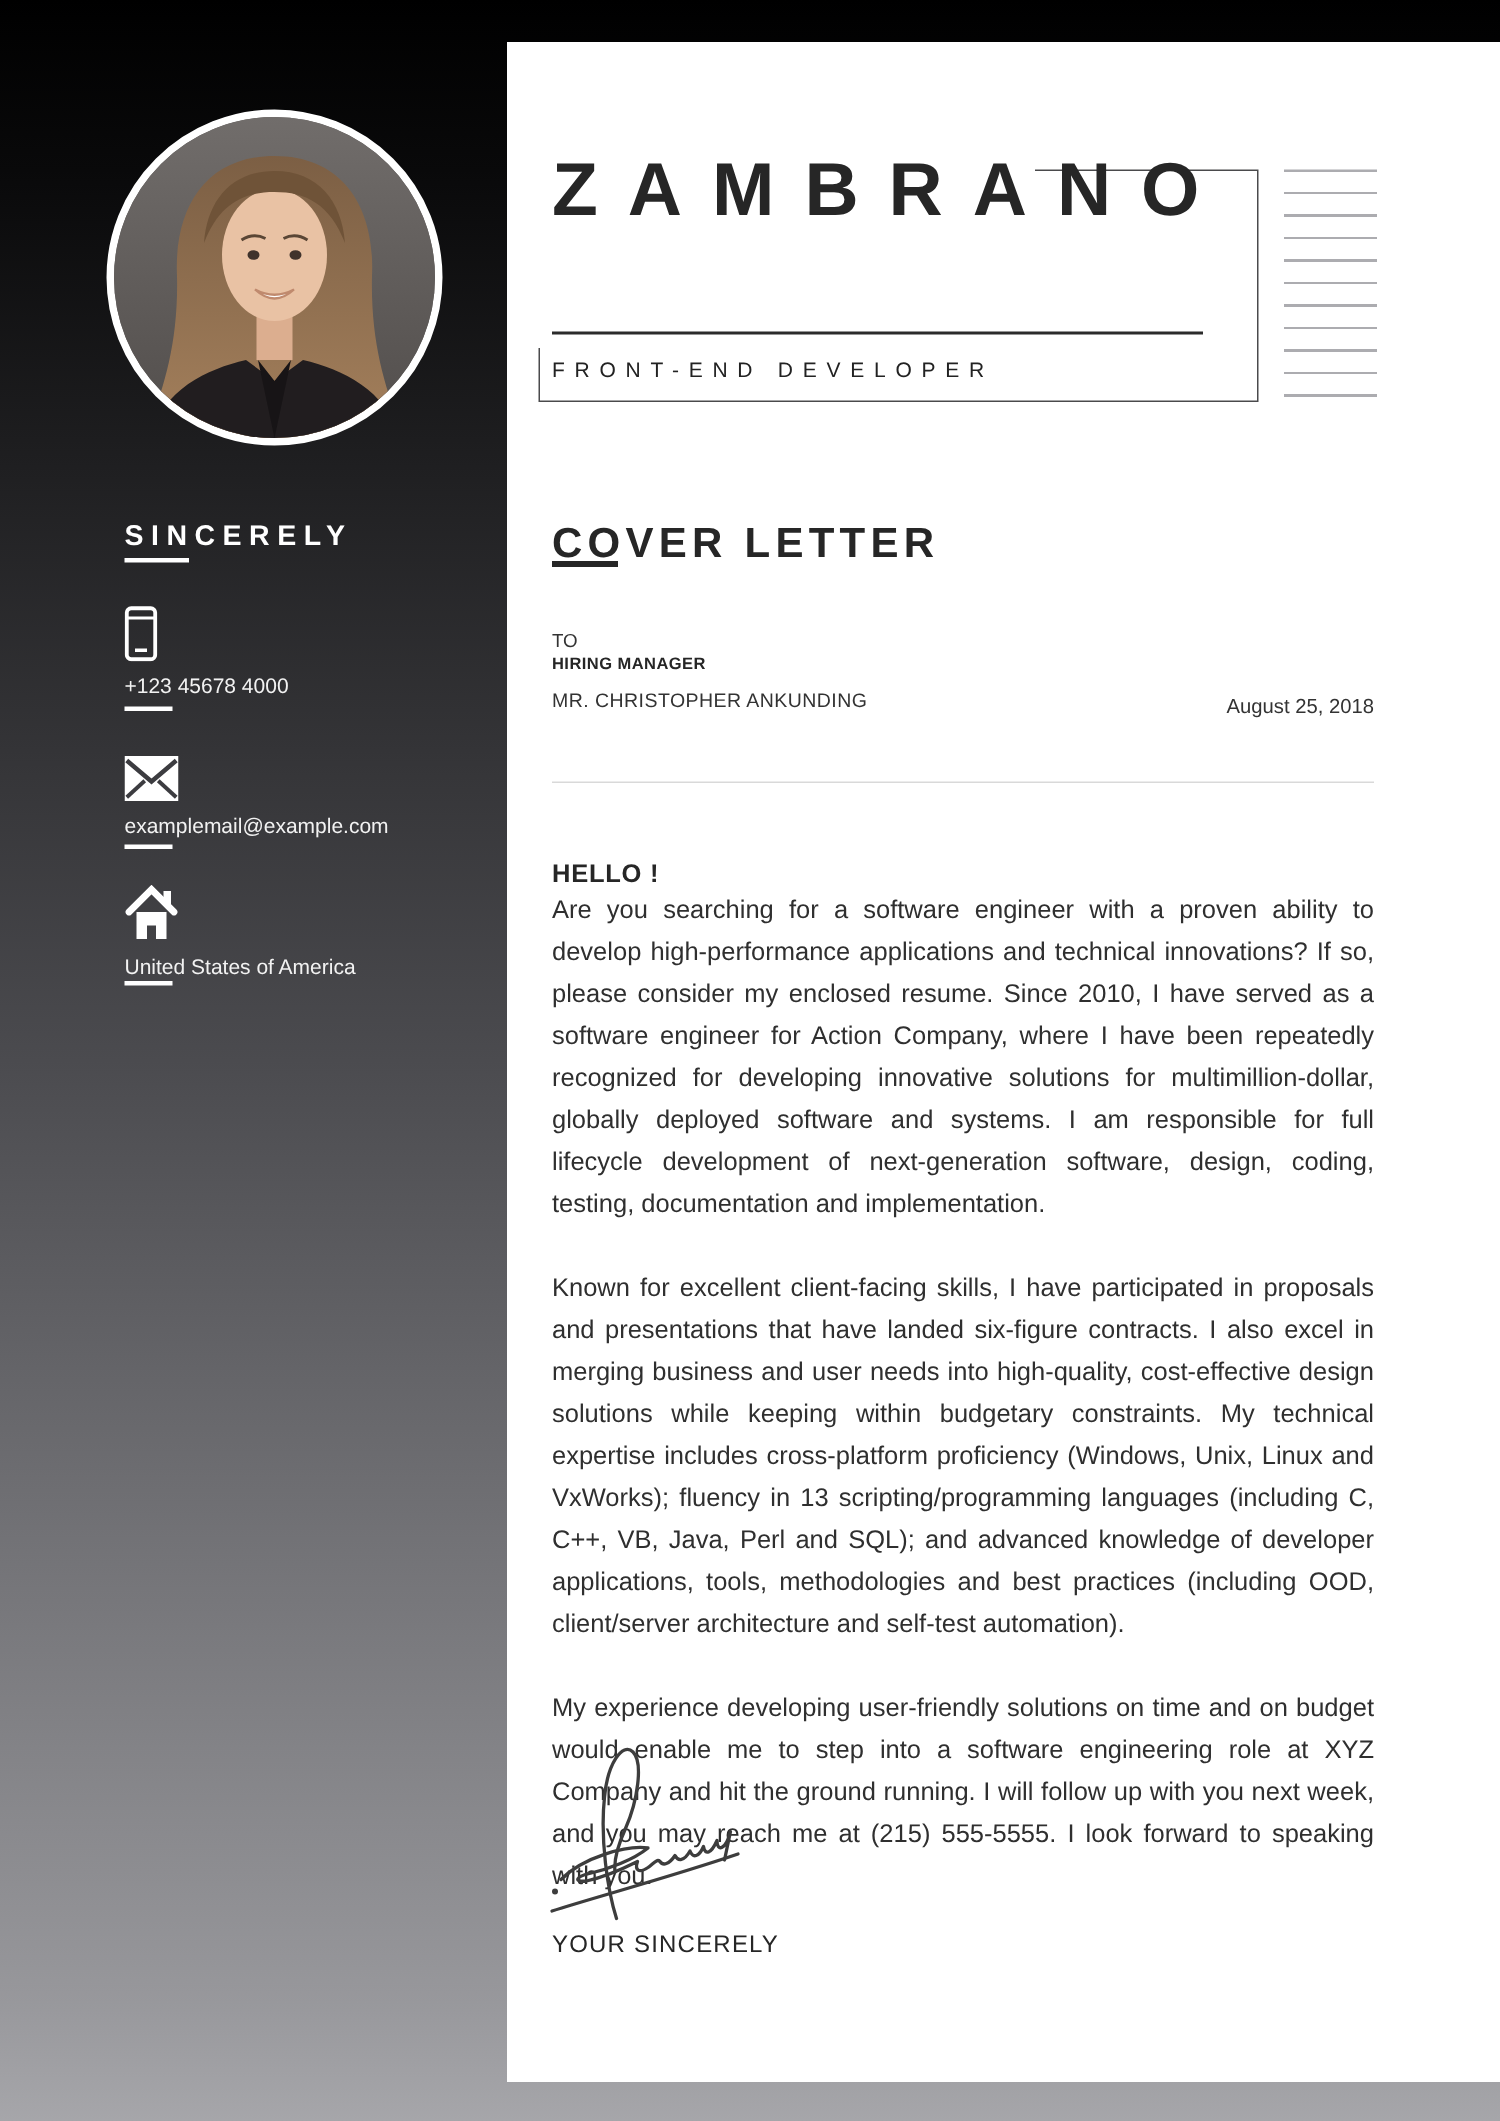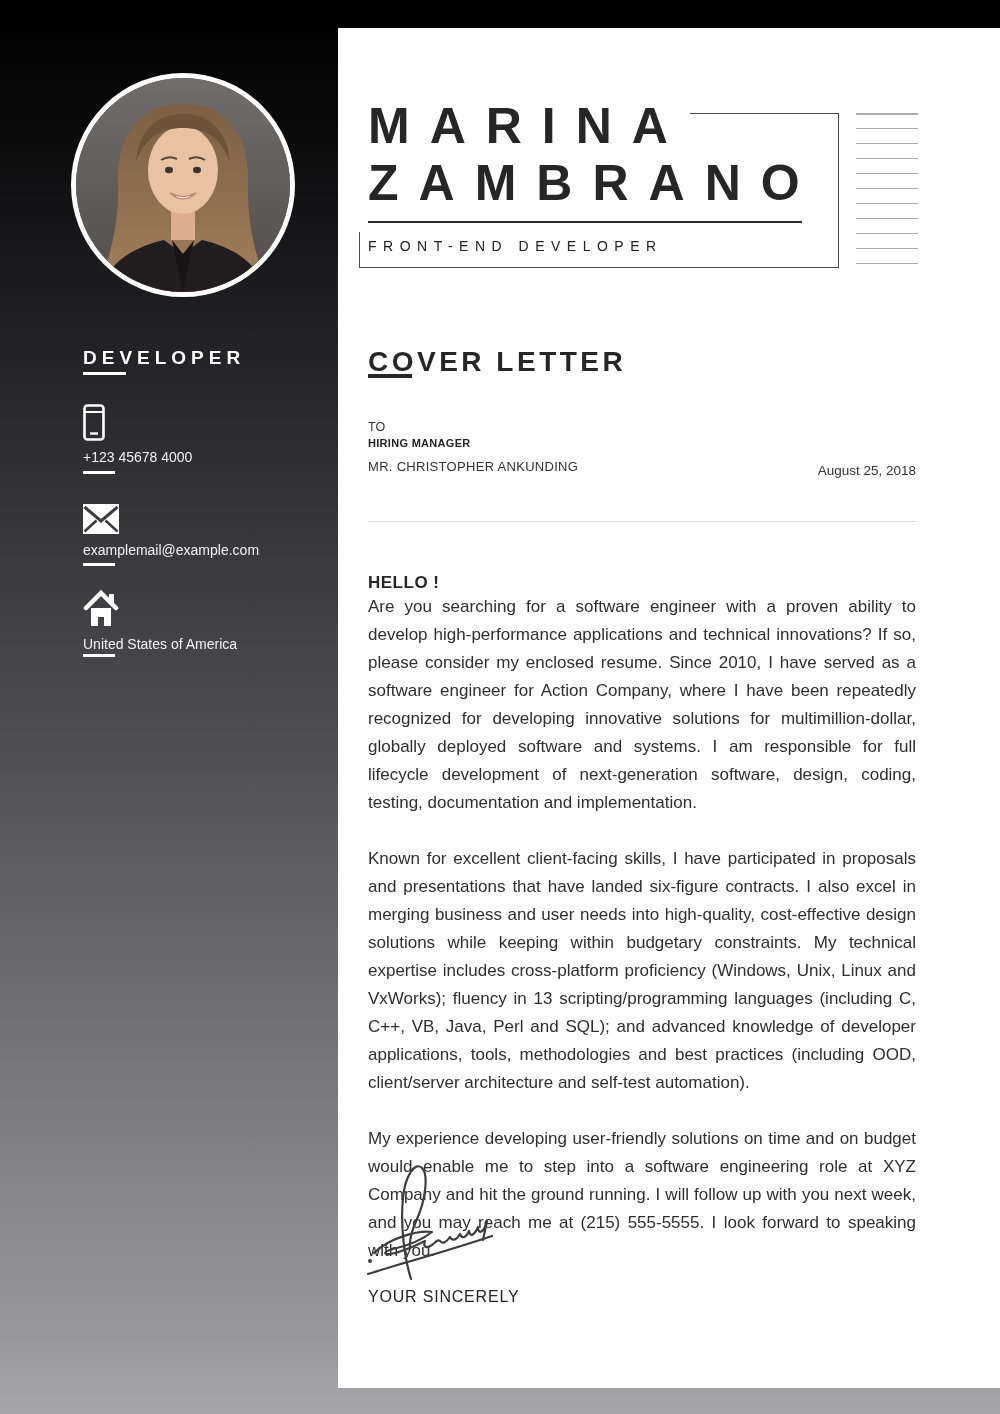--- a/index.html
+++ b/index.html
@@ -102,21 +102,21 @@
       <ellipse cx="93" cy="92" rx="4" ry="3.2" fill="#40332c"></ellipse>
       <ellipse cx="121" cy="92" rx="4" ry="3.2" fill="#40332c"></ellipse>
       <path d="M85,82 q8,-5 16,-1" stroke="#5a4635" stroke-width="2" fill="none"></path>
       <path d="M113,81 q8,-4 16,1" stroke="#5a4635" stroke-width="2" fill="none"></path>
       <path d="M94,115 q13,12 26,0 q-13,7 -26,0 Z" fill="#ffffff" stroke="#c08a6e" stroke-width="1.5"></path>
       <path d="M24,214 C32,182 62,168 88,162 L107,176 L126,162 C152,168 182,182 190,214 Z" fill="#211d1f"></path>
       <path d="M96,162 L107,214 L118,162 L107,176 Z" fill="#171416"></path>
     </svg>
   </div>
 
-  <div class="contacts-heading">DEVELOPER</div>
+  <div class="contacts-heading">SINCERELY</div>
   <div class="contacts-underline"></div>
 
   <svg class="side-icon icon-phone" width="22" height="37" viewBox="0 0 22 37">
     <rect x="1.5" y="1.5" width="19" height="34" rx="3" fill="none" stroke="#ffffff" stroke-width="2.6"></rect>
     <line x1="1.5" y1="8" x2="20.5" y2="8" stroke="#ffffff" stroke-width="2"></line>
     <line x1="7" y1="29.5" x2="15" y2="29.5" stroke="#ffffff" stroke-width="2.4"></line>
   </svg>
   <div class="side-text t-phone">+123 45678 4000</div>
   <div class="side-rule r-phone"></div>
 
@@ -134,21 +134,20 @@
     <path d="M3,18 L18,3 L33,18" fill="none" stroke="#ffffff" stroke-width="4.5" stroke-linecap="round"></path>
     <path d="M8,18 h20 v18 h-7 v-9 h-6 v9 h-7 Z" fill="#ffffff"></path>
   </svg>
   <div class="side-text t-loc">United States of America</div>
   <div class="side-rule r-loc"></div>
 
   <div class="name-box"></div>
   <div class="deco-lines"></div>
   <div class="name-patch"></div>
   <div class="name">
-    <div>MARINA</div>
     <div>ZAMBRANO</div>
   </div>
   <div class="name-underline"></div>
   <div class="job-title">FRONT-END DEVELOPER</div>
 
   <div class="section-title">COVER LETTER</div>
   <div class="section-underline"></div>
 
   <div class="to-label">TO</div>
   <div class="recipient-title">HIRING MANAGER</div>

